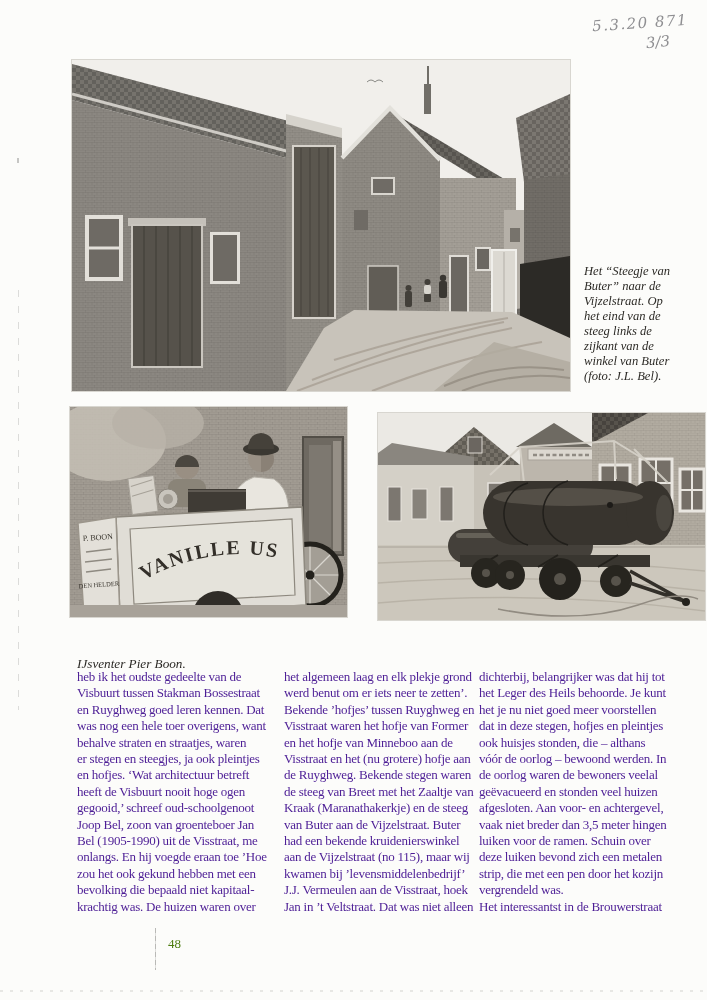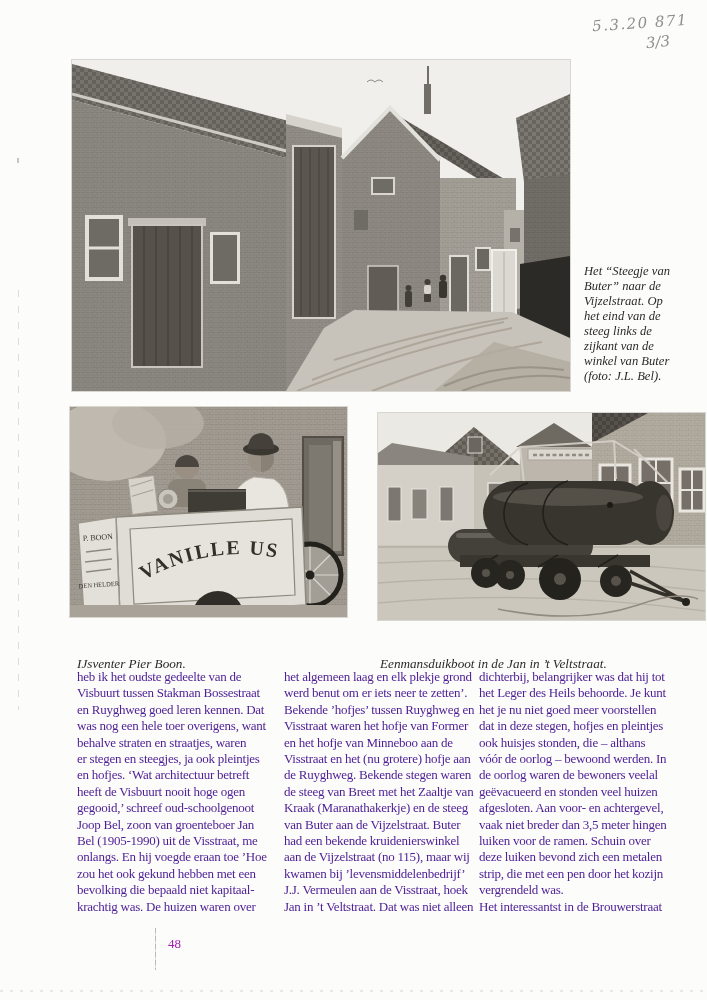--- a/index.html
+++ b/index.html
@@ -31,21 +31,21 @@
     position:absolute;color:#8f8f92;
     font-family:"DejaVu Serif","Liberation Serif",serif;
     font-style:italic;
   }
   .hw1{left:592px;top:14px;font-size:15px;letter-spacing:1.5px;transform:rotate(-4deg);}
   .hw2{left:646px;top:33px;font-size:15px;transform:rotate(-6deg);}
   .pagenum-rule{
     position:absolute;left:155px;top:928px;width:1px;height:42px;
     background:repeating-linear-gradient(#b9b9b6 0 5px,#dddddb 5px 8px);
   }
-  .pagenum{position:absolute;left:168px;top:936px;font-size:13px;color:#a21caf;}
+  .pagenum{position:absolute;left:168px;top:936px;font-size:13px;color:#4d7c0f;}
   .artifact-left{
     position:absolute;left:18px;top:290px;width:1px;height:420px;opacity:.55;
     background:repeating-linear-gradient(#c2c2c0 0 7px,transparent 7px 16px);
   }
   .artifact-mark{position:absolute;left:17px;top:158px;width:2px;height:5px;background:#c6c6c4;}
   .artifact-bottom{
     position:absolute;left:0;top:990px;width:707px;height:2px;opacity:.65;
     background:repeating-linear-gradient(90deg,#dcdcd8 0 3px,transparent 3px 10px);
   }
 </style>
@@ -296,21 +296,20 @@
         <circle cx="238" cy="168" r="16" fill="#27251f"></circle>
           <circle cx="238" cy="168" r="5" fill="#57534b"></circle>
         <path d="M252,158 L306,188 M252,170 L306,188" stroke="#33302a" stroke-width="3.5" fill="none"></path>
         <circle cx="308" cy="189" r="4" fill="#23211c"></circle>
         <path d="M120,196 Q200,212 260,192 Q300,178 320,186" stroke="#918b81" stroke-width="1.5" fill="none"></path>
       </g>
     </svg>
   </div>
 
   <div class="caption caption-under cap2">IJsventer Pier Boon.</div>
-  <div class="caption caption-under cap3">Eenmansduikboot in de Jan in ’t Veltstraat.</div>
 
   <div class="bodycol col1">heb ik het oudste gedeelte van de
 Visbuurt tussen Stakman Bossestraat
 en Ruyghweg goed leren kennen. Dat
 was nog een hele toer overigens, want
 behalve straten en straatjes, waren
 er stegen en steegjes, ja ook pleintjes
 en hofjes. ‘Wat architectuur betreft
 heeft de Visbuurt nooit hoge ogen
 gegooid,’ schreef oud-schoolgenoot

